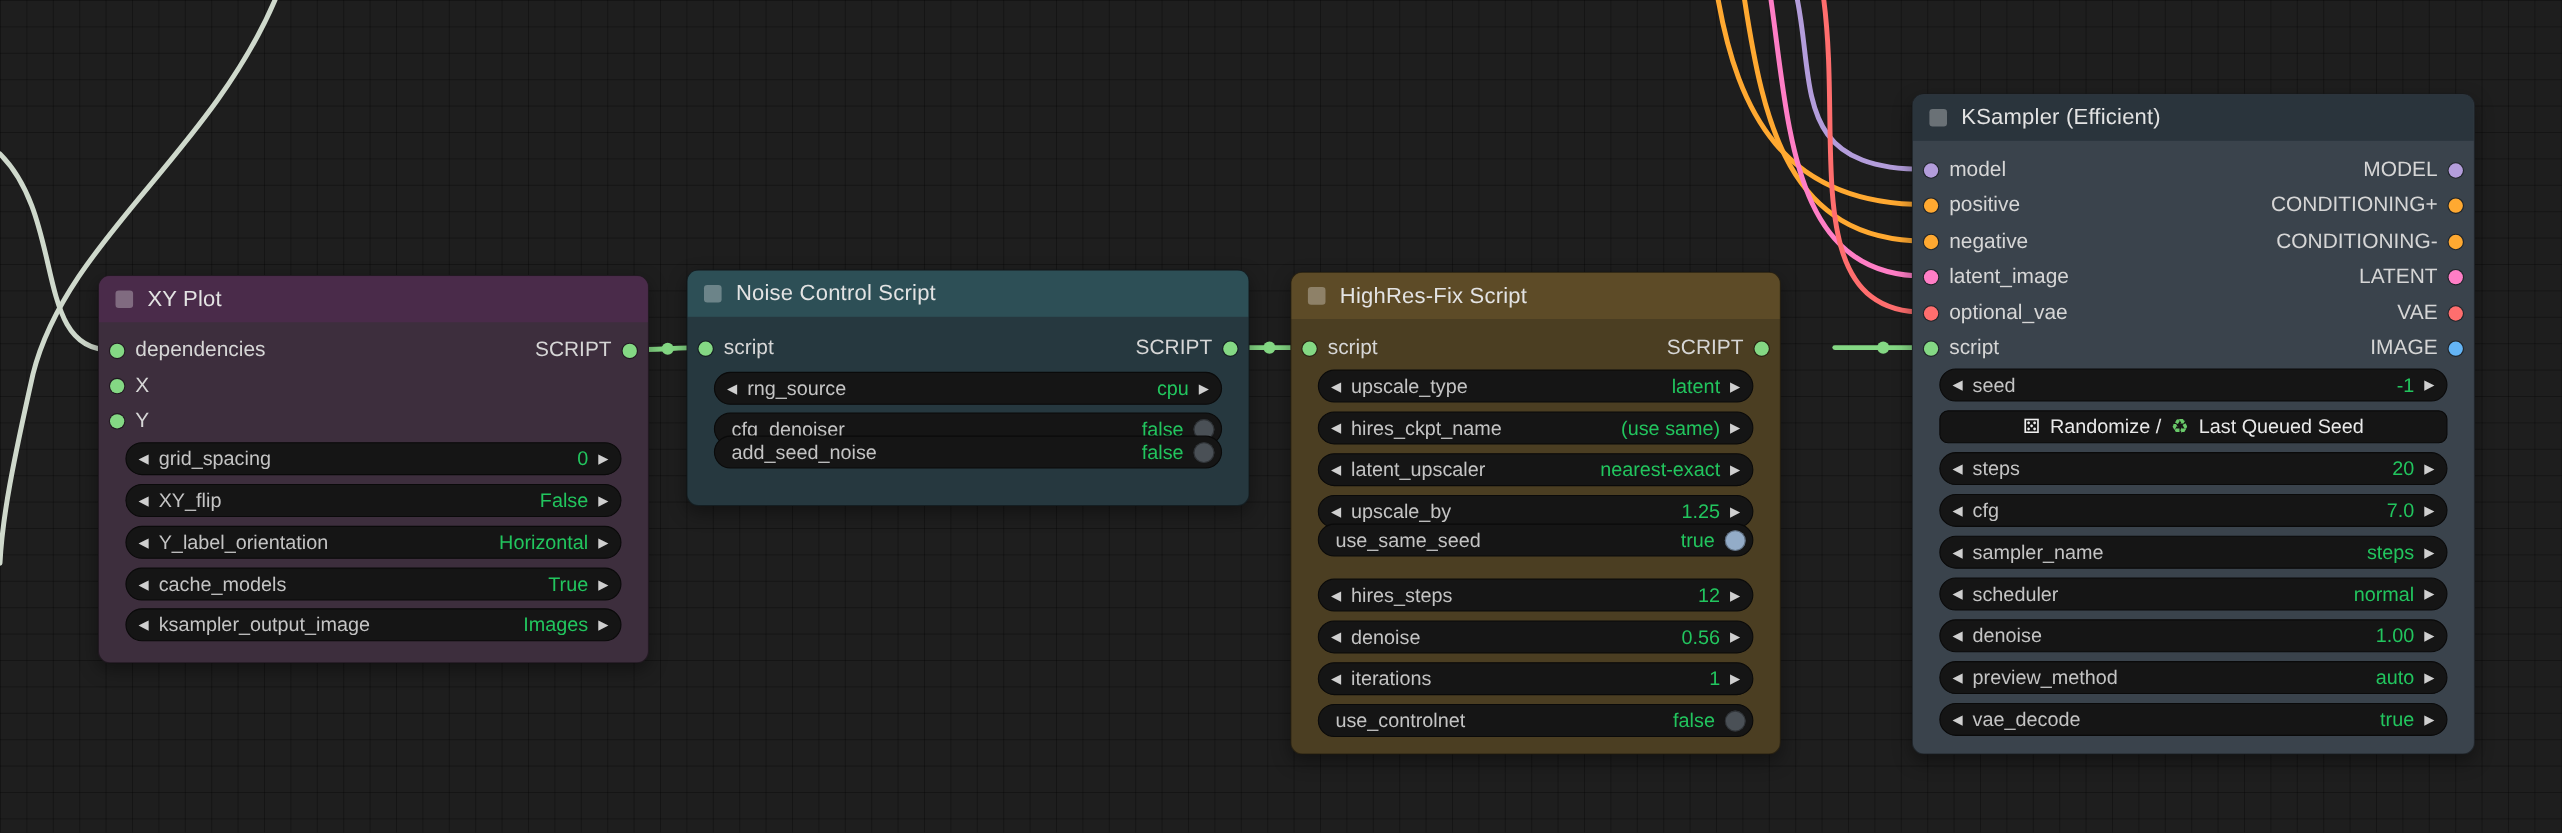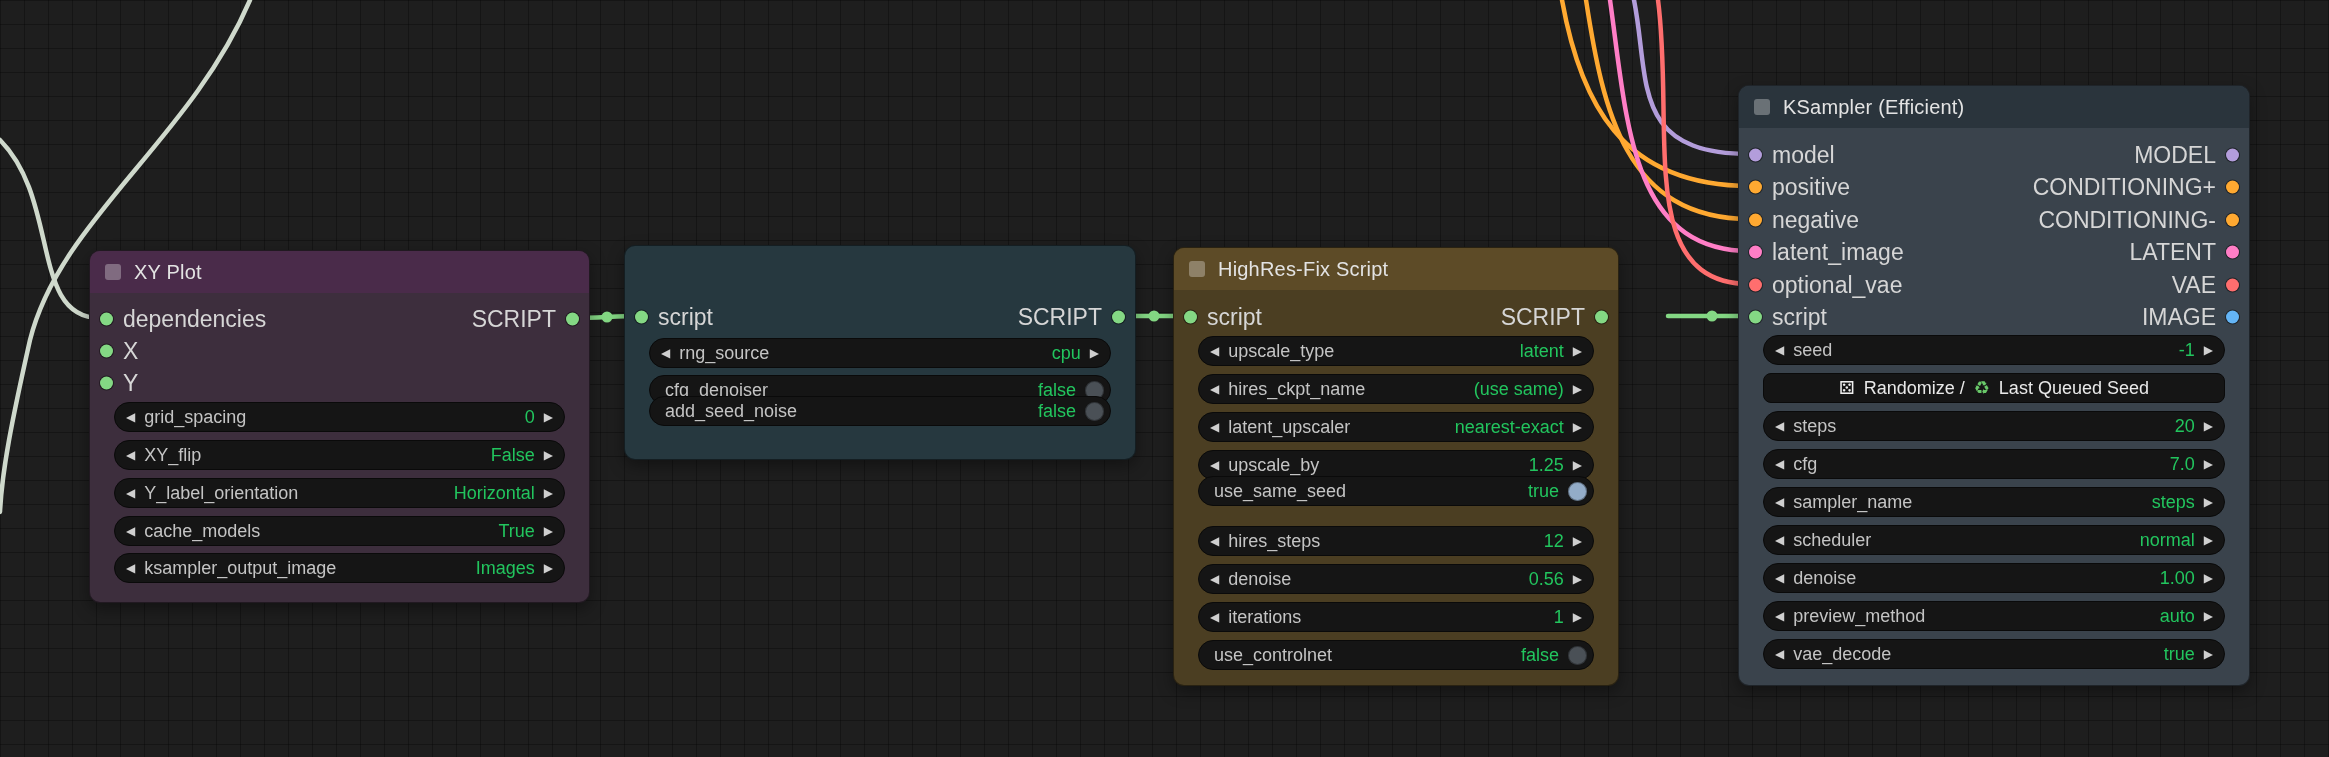--- a/index.html
+++ b/index.html
@@ -20,21 +20,21 @@
   .node-title{ display:flex; align-items:center; gap:13px; height:42px; padding:0 15px; background:var(--hdr); }
   .collapse-box{ width:16px; height:16px; border-radius:3px; background:rgba(255,255,255,0.30); flex:0 0 auto; }
   .title-text{ font-size:20px; color:#e3e3e3; letter-spacing:.2px; white-space:nowrap; }
   .node-body{ position:absolute; left:0; right:0; top:42px; bottom:0; }
   .slot-row{ position:absolute; left:0; right:0; height:32px; }
   .port{ position:absolute; top:50%; transform:translateY(-50%); width:13px; height:13px; border-radius:50%; box-shadow:0 0 0 1px rgba(0,0,0,0.45); }
   .port.in{ left:10px; } .port.out{ right:10px; }
   .port-script{ background:#84d884; } .port-model{ background:#b39ddb; }
   .port-cond{ background:#ffa931; } .port-latent{ background:#ff7ec6; }
   .port-vae{ background:#ff6e6e; } .port-image{ background:#64b5f6; }
-  .slot-label{ position:absolute; top:50%; transform:translateY(-50%); font-size:23px; color:#d6d6d6; white-space:nowrap; }
+  .slot-label{ position:absolute; top:50%; transform:translateY(-50%); font-size:19px; color:#d6d6d6; white-space:nowrap; }
   .in-label{ left:33px; } .out-label{ right:33px; }
   .widget{
     position:absolute; left:24px; right:24px; height:30px;
     background:#151515; border:1px solid #0a0a0a; border-radius:15px;
     display:flex; align-items:center; padding:0 11px; font-size:18px; line-height:1;
   }
   .widget .arrow{ color:#cfcfcf; font-size:12px; flex:0 0 auto; }
   .w-label{ color:#c4c4c4; margin-left:9px; white-space:nowrap; }
   .w-value{ margin-left:auto; color:#22c55e; white-space:nowrap; margin-right:9px; }
   .widget.toggle .w-label{ margin-left:4px; }
@@ -115,20 +115,24 @@
       <div class="widget combo" style="top:260px">
         <span class="arrow">◀</span>
         <span class="w-label">ksampler_output_image</span>
         <span class="w-value">Images</span>
         <span class="arrow">▶</span>
       </div>
     </div>
   </div>
 
   <div class="node" style="left:624px; top:245px; width:512px; height:215px; --hdr:#2d4f56; --body:#26383f;">
+    <div class="node-title">
+      <span class="collapse-box"></span>
+      <span class="title-text">Noise Control Script</span>
+    </div>
     <div class="node-body">
       <div class="slot-row" style="top:13px">
         <span class="port in port-script"></span>
         <span class="slot-label in-label">script</span>
         <span class="slot-label out-label">SCRIPT</span>
         <span class="port out port-script"></span>
       </div>
 
       <div class="widget combo" style="top:50px">
         <span class="arrow">◀</span>

